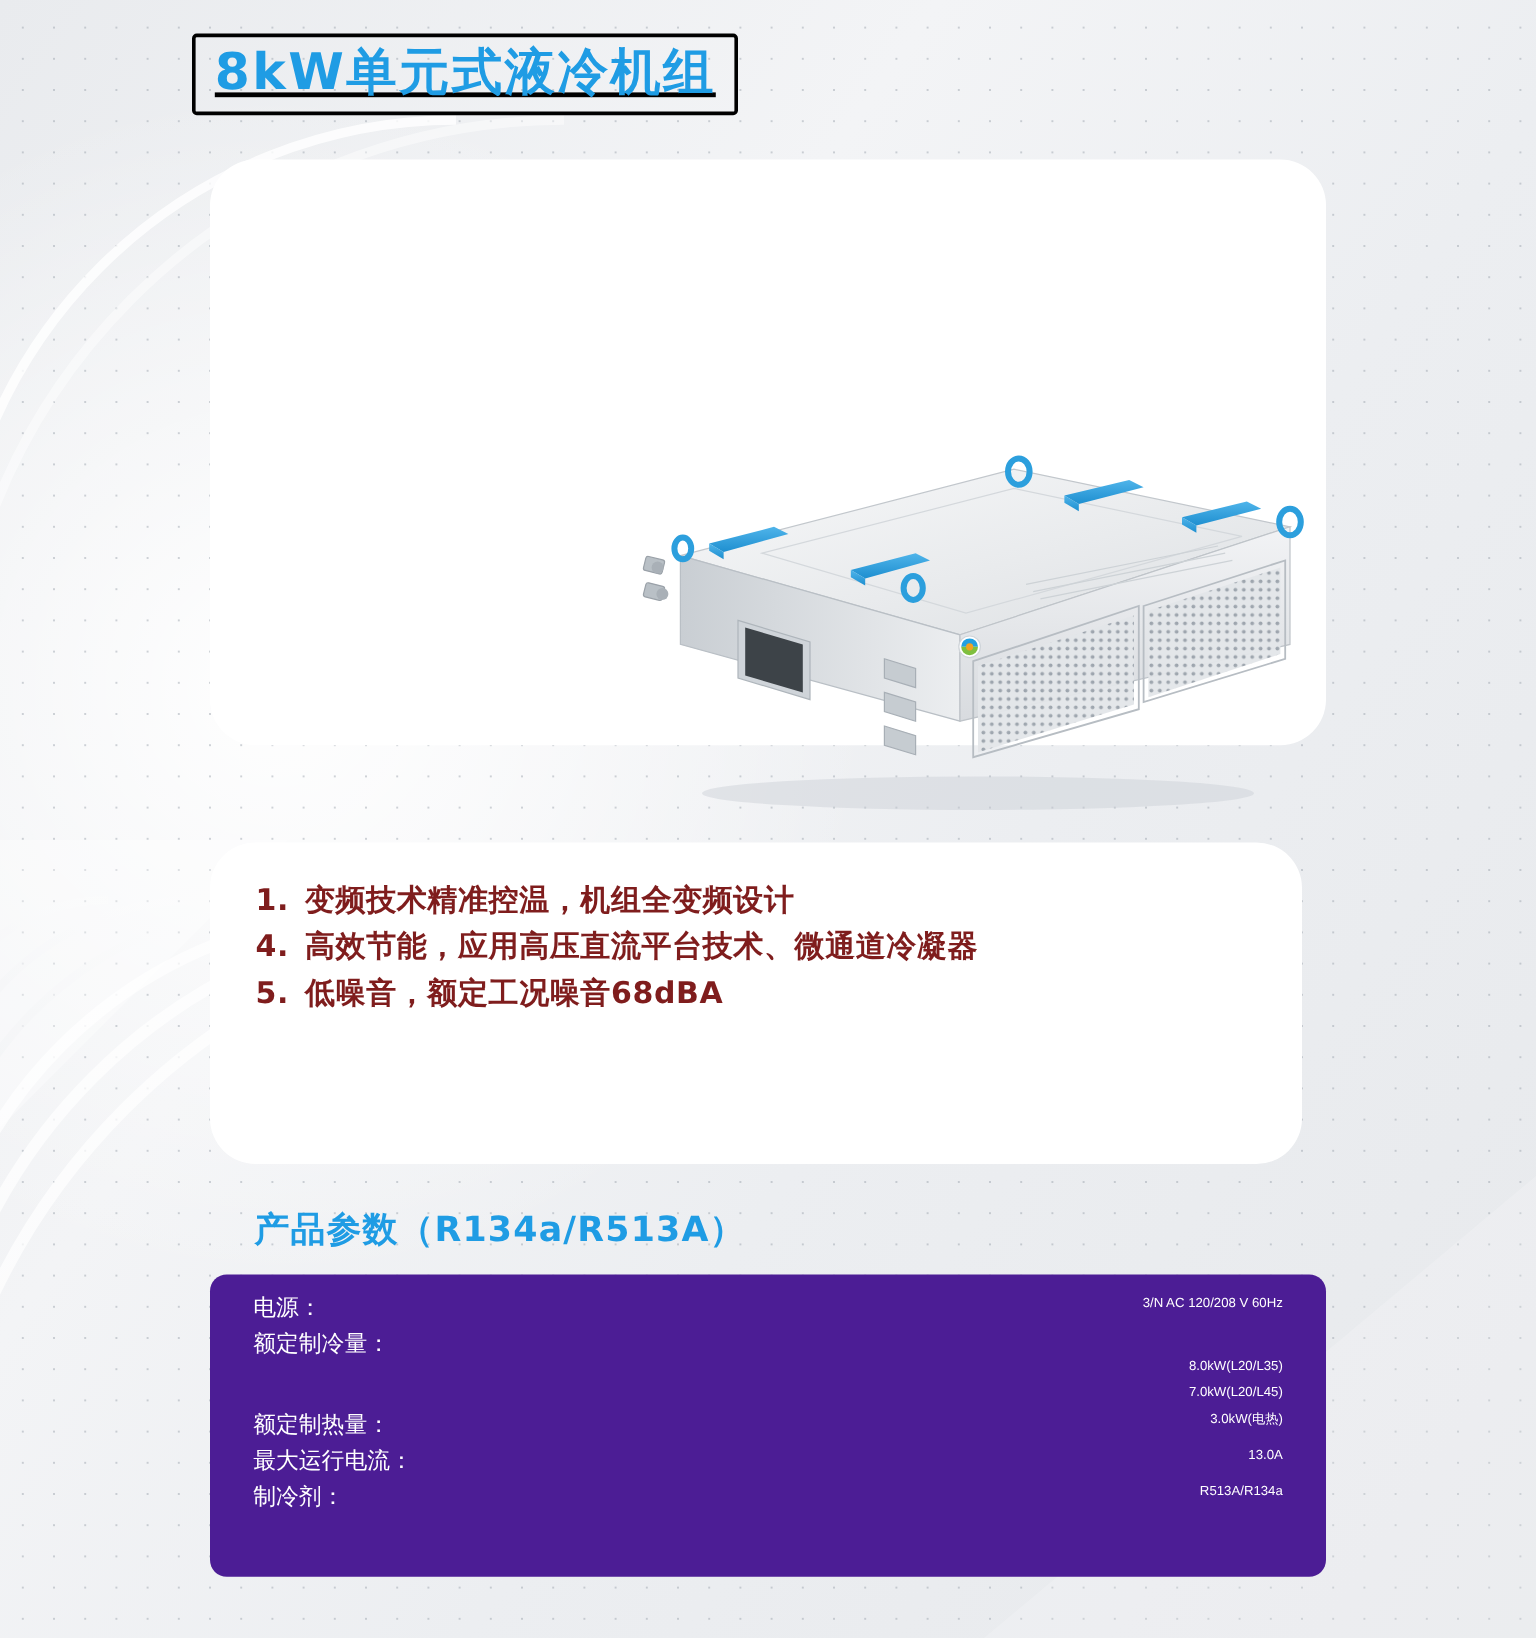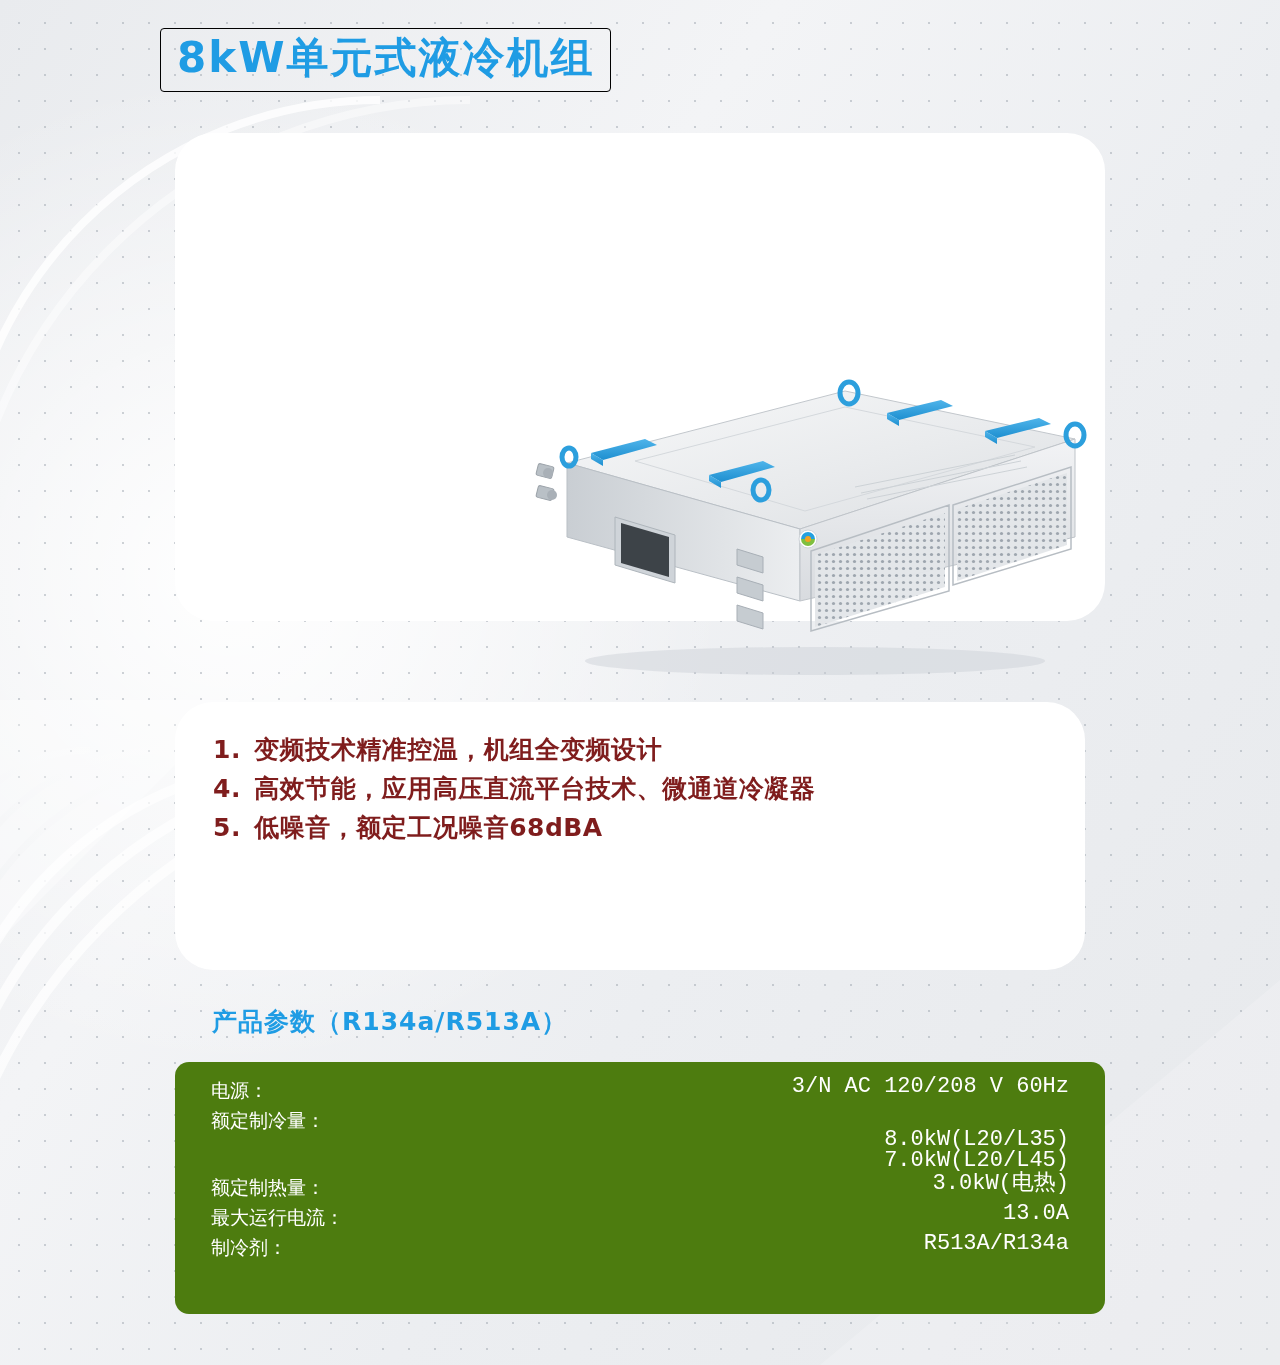--- a/index.html
+++ b/index.html
@@ -36,25 +36,26 @@
   }
   .bg-arcs svg { display:block; width:1280px; height:1365px; }
 
   
   .title-wrap {
     position: absolute;
     top: 28px;
     left: 160px;
   }
   .title-box {
-    border: 1px solid #000000;
+    border: 3px solid #000000;
     border-radius: 4px;
     padding: 6px 16px 10px 16px;
     display: inline-block;
     background: transparent;
+    text-decoration: underline;
   }
   .title-text {
     font-size: 42px;
     line-height: 46px;
     font-weight: bold;
     color: #1f9ce4;
     letter-spacing: 2px;
     white-space: nowrap;
     font-family: "DejaVu Sans", sans-serif;
   }
@@ -103,33 +104,33 @@
     letter-spacing: 0.5px;
     white-space: nowrap;
   }
   .feature .num { margin-right: 4px; }
 
   
   .params-title {
     position: absolute;
     top: 1005px;
     left: 212px;
-    font-size: 25px;
+    font-size: 29px;
     font-weight: bold;
     color: #1f9ce4;
     font-family: "DejaVu Sans", sans-serif;
     letter-spacing: 1px;
   }
   .params-card {
     position: absolute;
     top: 1062px;
     left: 175px;
     width: 930px;
     height: 252px;
-    background: #4d7c0f;
+    background: #4c1d95;
     border-radius: 14px;
     color: #ffffff;
   }
   .params-rows {
     position: absolute;
     top: 14px;
     left: 36px;
     right: 36px;
   }
   .prow {
@@ -141,23 +142,23 @@
   .plabel {
     font-size: 19px;
     line-height: 28px;
     font-family: "DejaVu Sans", sans-serif;
     white-space: nowrap;
   }
   .pvals {
     text-align: right;
   }
   .pval {
-    font-size: 22px;
+    font-size: 11px;
     line-height: 21px;
-    font-family: Liberation Mono, monospace;
+    font-family: Liberation Sans, sans-serif;
     white-space: nowrap;
   }
   .prow.tall .pvals { padding-top: 2px; margin-top: 21px; }
 </style>
 </head>
 <body>
 
 <div class="bg-base"></div>
 <div class="bg-dots"></div>
 <div class="bg-arcs">

